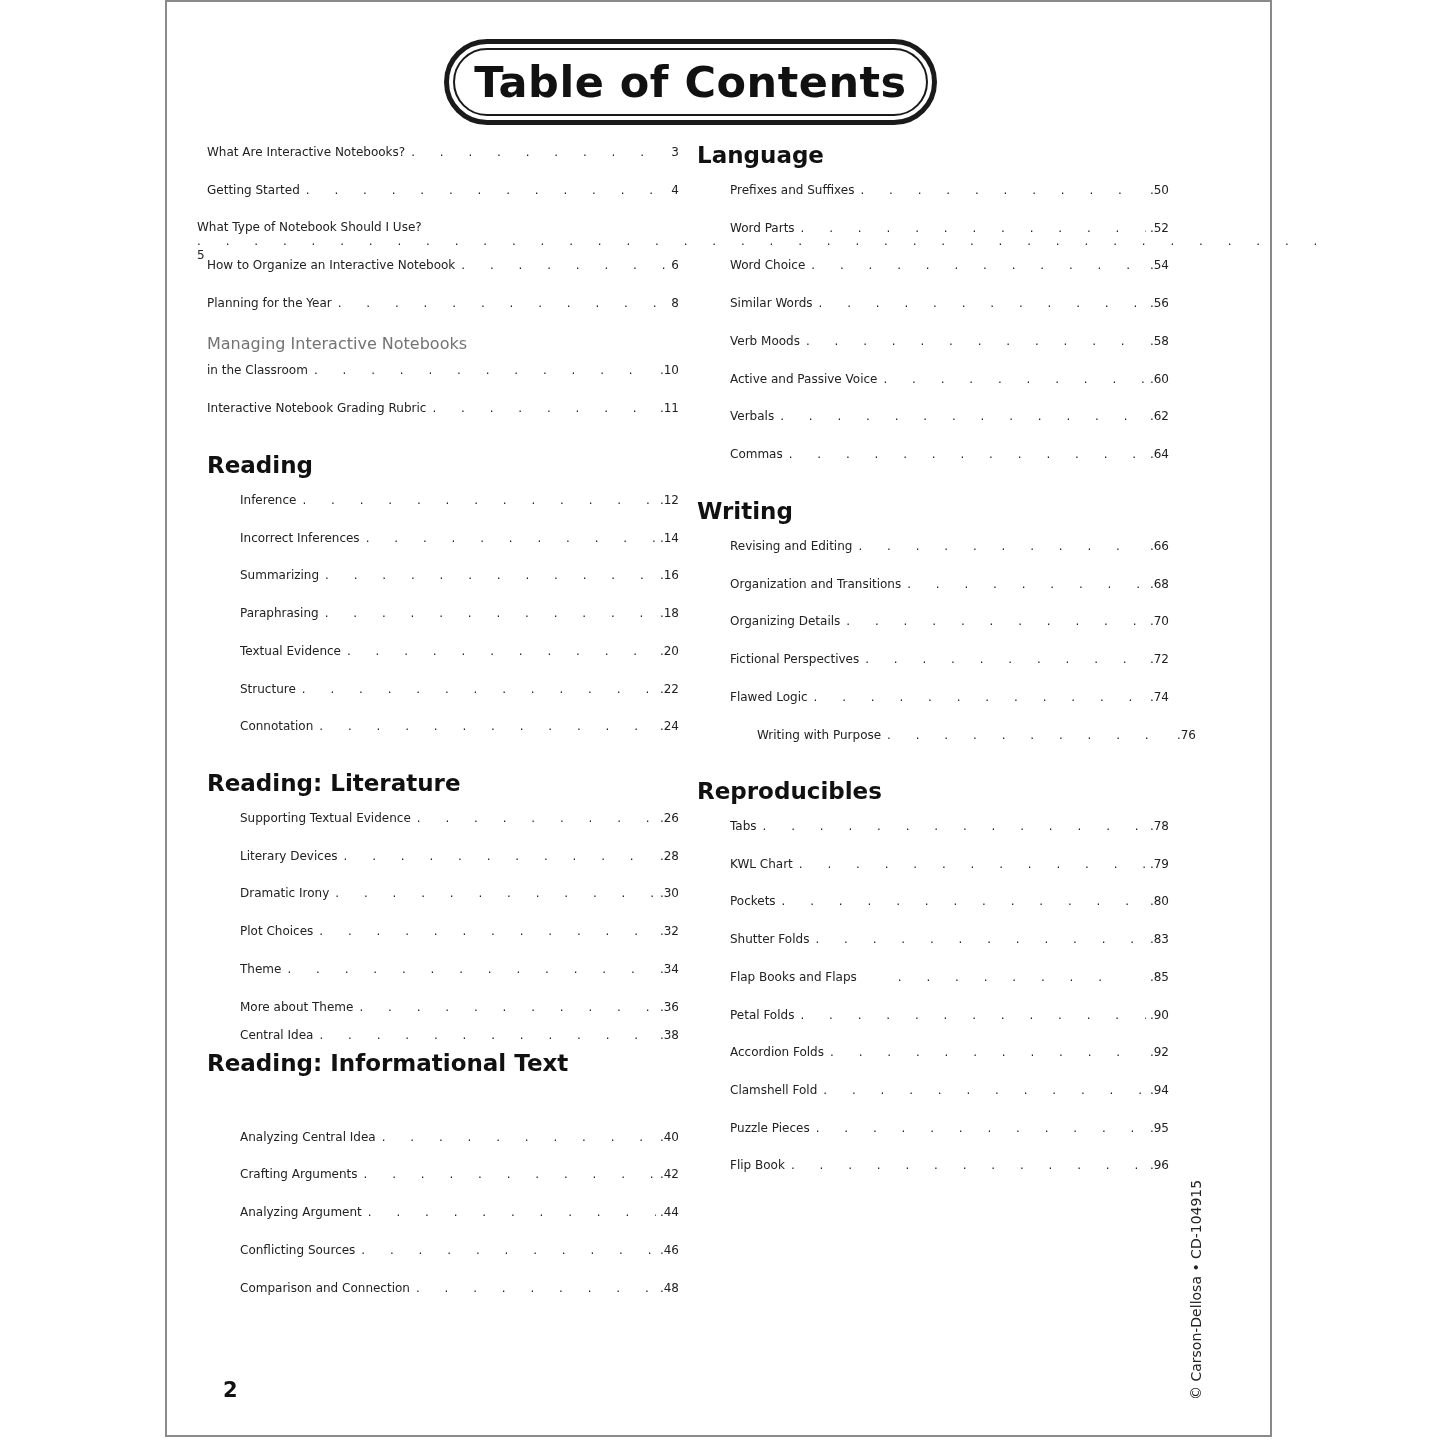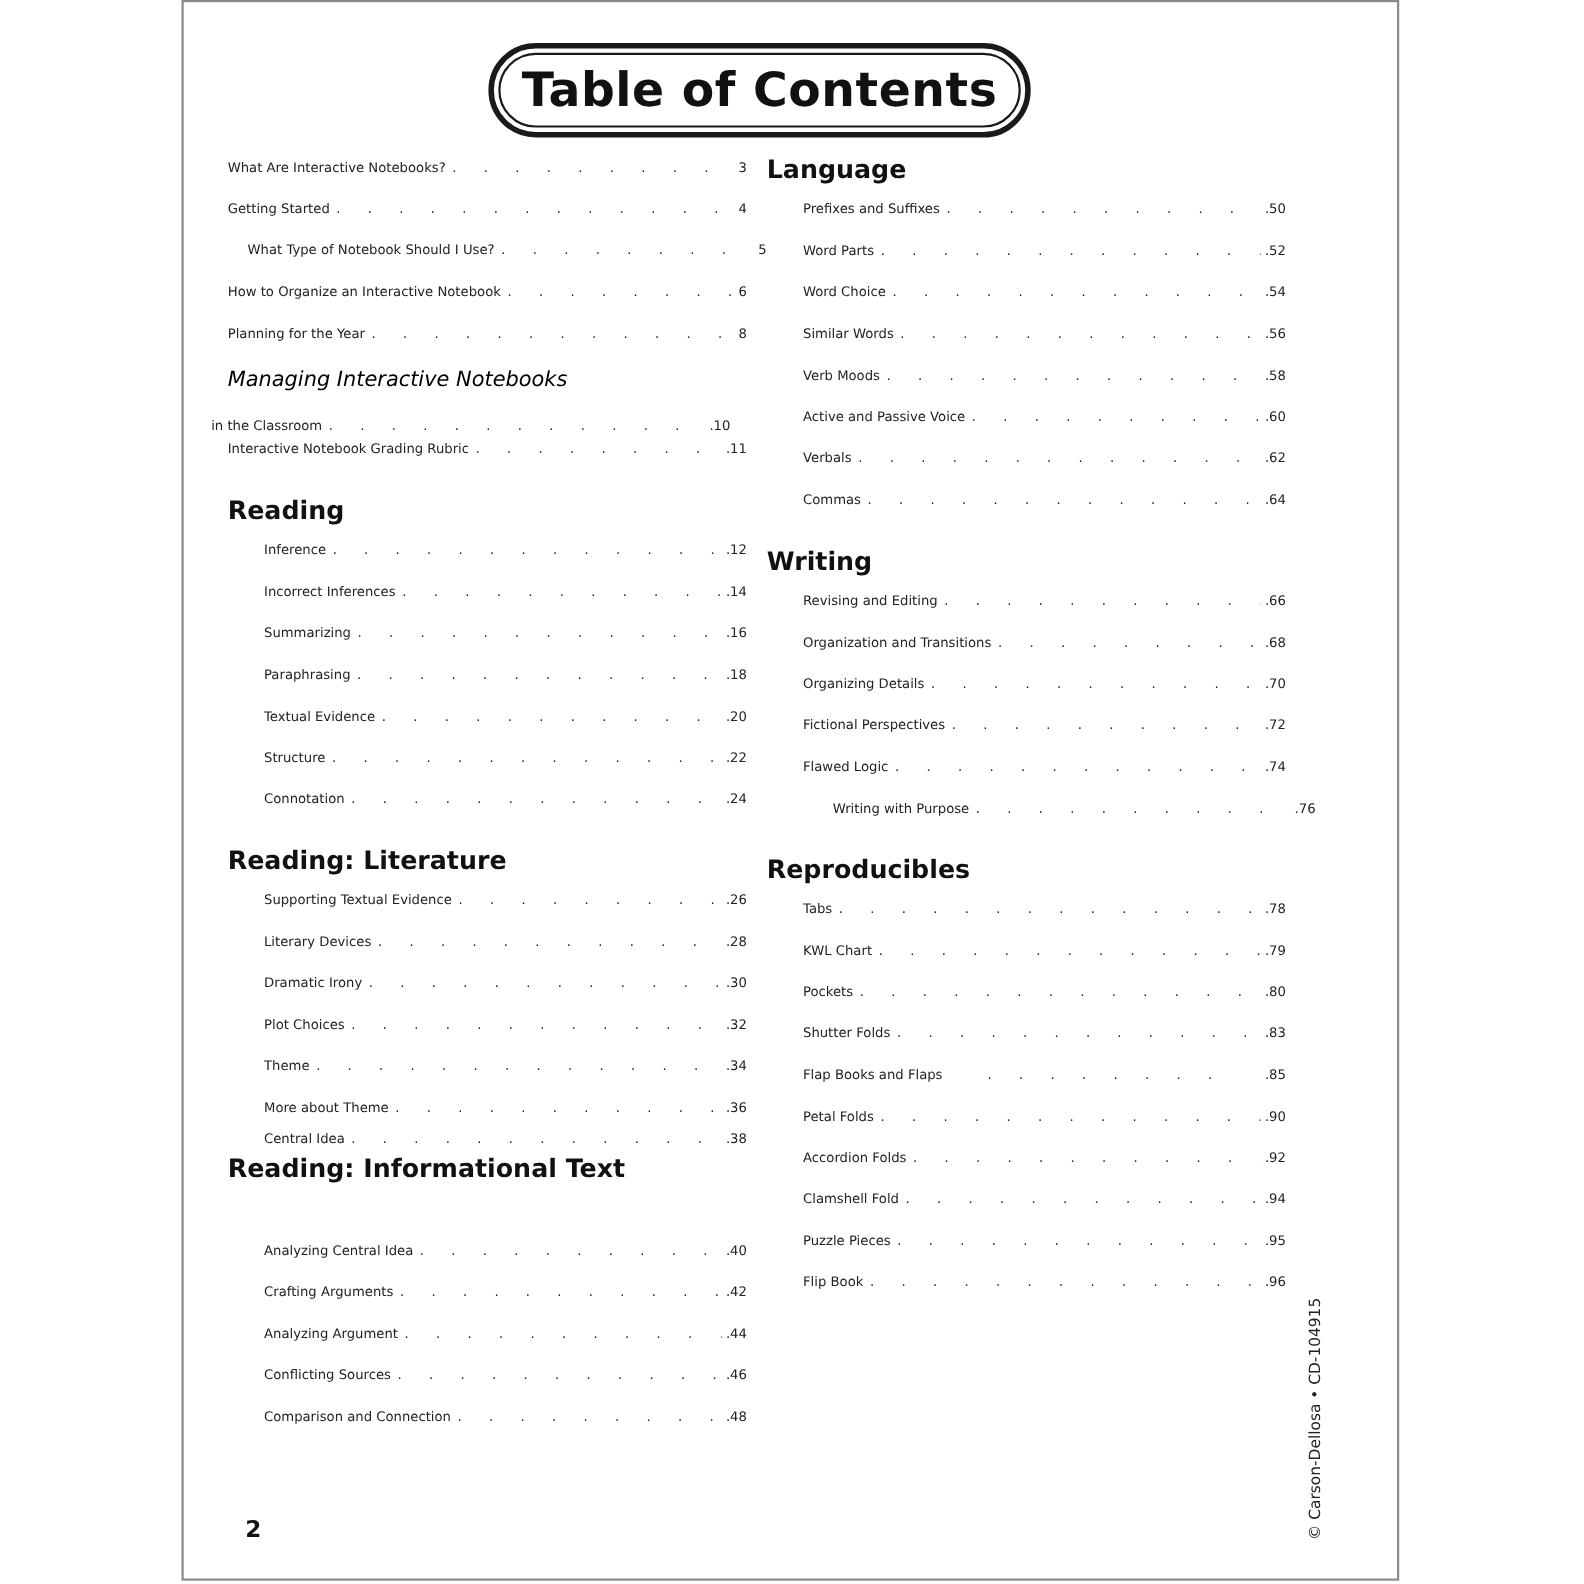--- a/index.html
+++ b/index.html
@@ -6,21 +6,21 @@
   body { width:1440px; height:1440px; position:relative; overflow:hidden; font-family:"DejaVu Sans", sans-serif; color:#1a1a1a; }
   .page { position:absolute; left:165px; top:0; width:1107px; height:1437px; border:2px solid #8a8a8a; box-sizing:border-box; background:#fff; }
   .title-box { position:absolute; left:444px; top:39px; width:493px; height:86px; box-sizing:border-box; border:5px solid #1a1a1a; border-radius:44px; }
   .title-inner { position:absolute; left:4px; top:4px; right:4px; bottom:4px; border:2px solid #1a1a1a; border-radius:36px; display:flex; align-items:center; justify-content:center; }
   .title-text { font-family:"DejaVu Sans", sans-serif; font-weight:bold; font-size:43px; letter-spacing:0.5px; color:#111; }
   .entry { position:absolute; display:flex; align-items:baseline; font-family:"DejaVu Sans", sans-serif; font-size:12px; color:#222; white-space:nowrap; }
   .entry .lbl { flex:0 0 auto; }
   .entry .dots { flex:1 1 auto; overflow:hidden; margin:0 4px 0 6px; letter-spacing:10.5px; color:#222; }
   .entry .pg { flex:0 0 auto; text-align:right; }
   .heading { position:absolute; font-family:"DejaVu Sans", sans-serif; font-weight:bold; font-size:23px; color:#111; white-space:nowrap; }
-  .multiline { position:absolute; font-family:"DejaVu Sans", sans-serif; font-size:19px; color:#000000; white-space:nowrap;font-style:italic; }
+  .multiline { position:absolute; font-family:"DejaVu Sans", sans-serif; font-size:16px; color:#737373; white-space:nowrap; }
   .page-number { position:absolute; left:223px; top:1378px; font-family:"DejaVu Sans", sans-serif; font-weight:bold; font-size:21px; color:#111; }
   .copyright { position:absolute; left:1188px; top:1400px; transform-origin:0 0; transform:rotate(-90deg); font-family:"DejaVu Sans", sans-serif; font-size:14px; color:#222; white-space:nowrap; }
 </style>
 </head>
 <body>
 
 <div class="page"></div>
 
 <div class="title-box">
   <div class="title-inner">
@@ -32,37 +32,37 @@
     <div class="entry" style="left: 207px; top: 145px; width: 472px;">
       <span class="lbl">What Are Interactive Notebooks?</span>
       <span class="dots">. . . . . . . . . . . . . . . . . . . . . . . . . . . . . . . . . . . . . . . .</span>
       <span class="pg">3</span>
     </div>
     <div class="entry" style="left: 207px; top: 183px; width: 472px;">
       <span class="lbl">Getting Started</span>
       <span class="dots">. . . . . . . . . . . . . . . . . . . . . . . . . . . . . . . . . . . . . . . .</span>
       <span class="pg">4</span>
     </div>
-    <div class="entry" style="left: 225px; top: 220px; width: 472px;">
+    <div class="entry" style="left: 191px; top: 220px; width: 472px; flex-direction: column;">
       <span class="lbl">What Type of Notebook Should I Use?</span>
       <span class="dots">. . . . . . . . . . . . . . . . . . . . . . . . . . . . . . . . . . . . . . . .</span>
       <span class="pg">5</span>
     </div>
     <div class="entry" style="left: 207px; top: 258px; width: 472px;">
       <span class="lbl">How to Organize an Interactive Notebook</span>
       <span class="dots">. . . . . . . . . . . . . . . . . . . . . . . . . . . . . . . . . . . . . . . .</span>
       <span class="pg">6</span>
     </div>
     <div class="entry" style="left: 207px; top: 296px; width: 472px;">
       <span class="lbl">Planning for the Year</span>
       <span class="dots">. . . . . . . . . . . . . . . . . . . . . . . . . . . . . . . . . . . . . . . .</span>
       <span class="pg">8</span>
     </div>
     <div class="multiline" style="left: 207px; top: 334px;">Managing Interactive Notebooks</div>
-    <div class="entry" style="left: 192px; top: 363px; width: 472px; margin-top: 17px;">
+    <div class="entry" style="left: 207px; top: 363px; width: 472px;">
       <span class="lbl">in the Classroom</span>
       <span class="dots">. . . . . . . . . . . . . . . . . . . . . . . . . . . . . . . . . . . . . . . .</span>
       <span class="pg">.10</span>
     </div>
     <div class="entry" style="left: 207px; top: 401px; width: 472px;">
       <span class="lbl">Interactive Notebook Grading Rubric</span>
       <span class="dots">. . . . . . . . . . . . . . . . . . . . . . . . . . . . . . . . . . . . . . . .</span>
       <span class="pg">.11</span>
     </div>
     <div class="heading" style="left: 207px; top: 452px;">Reading</div>

